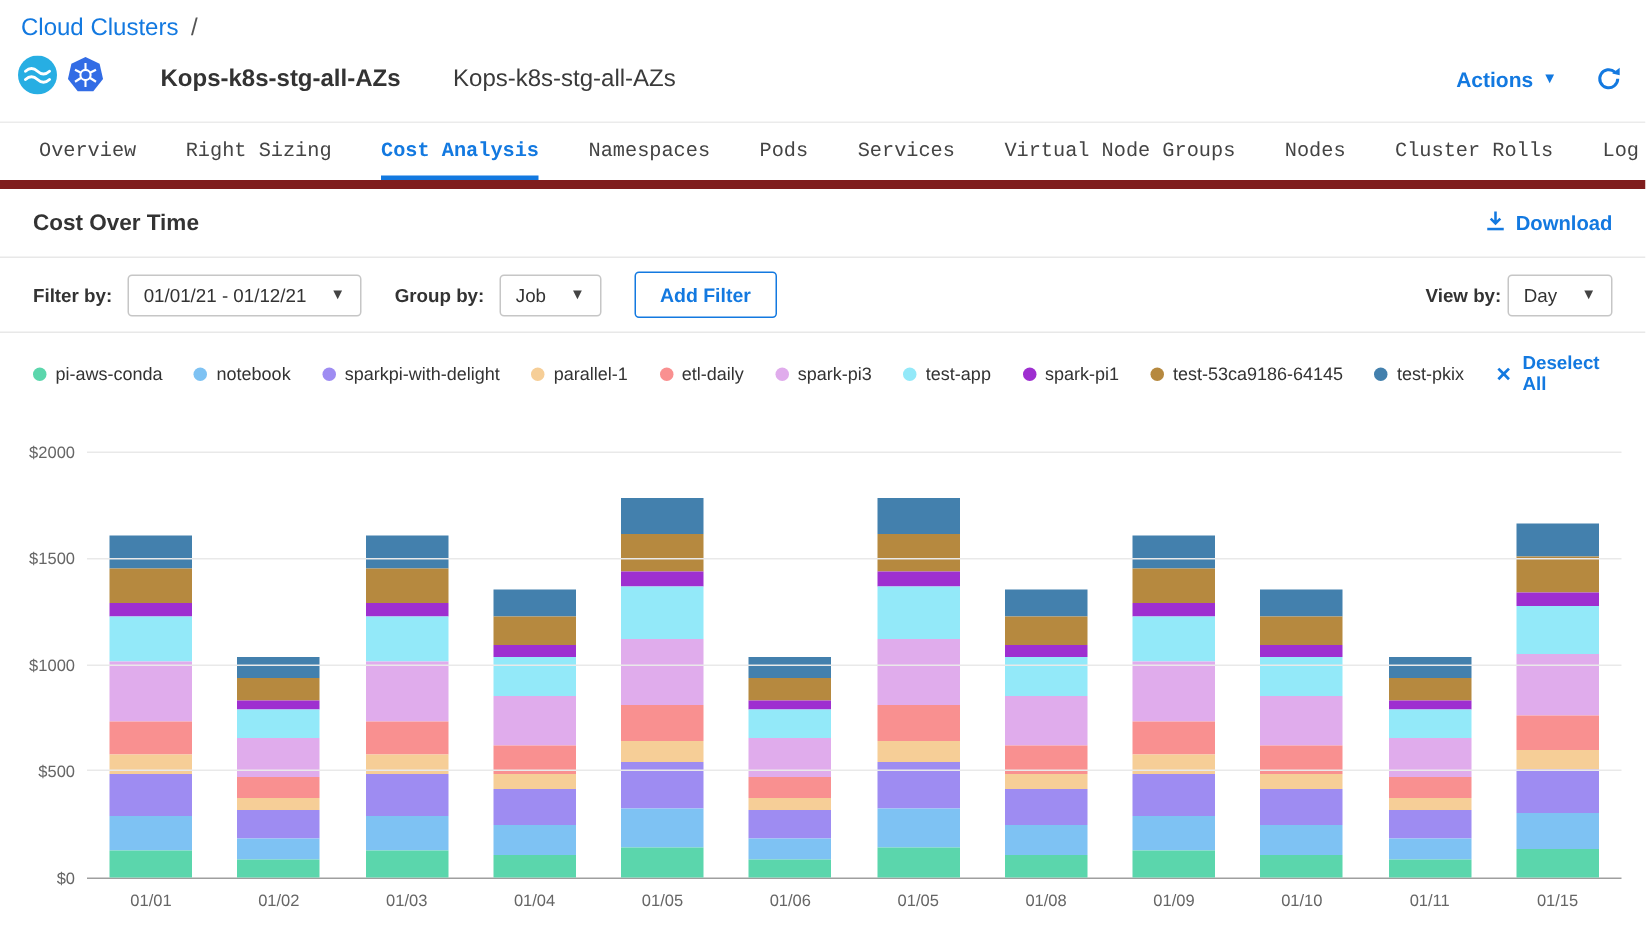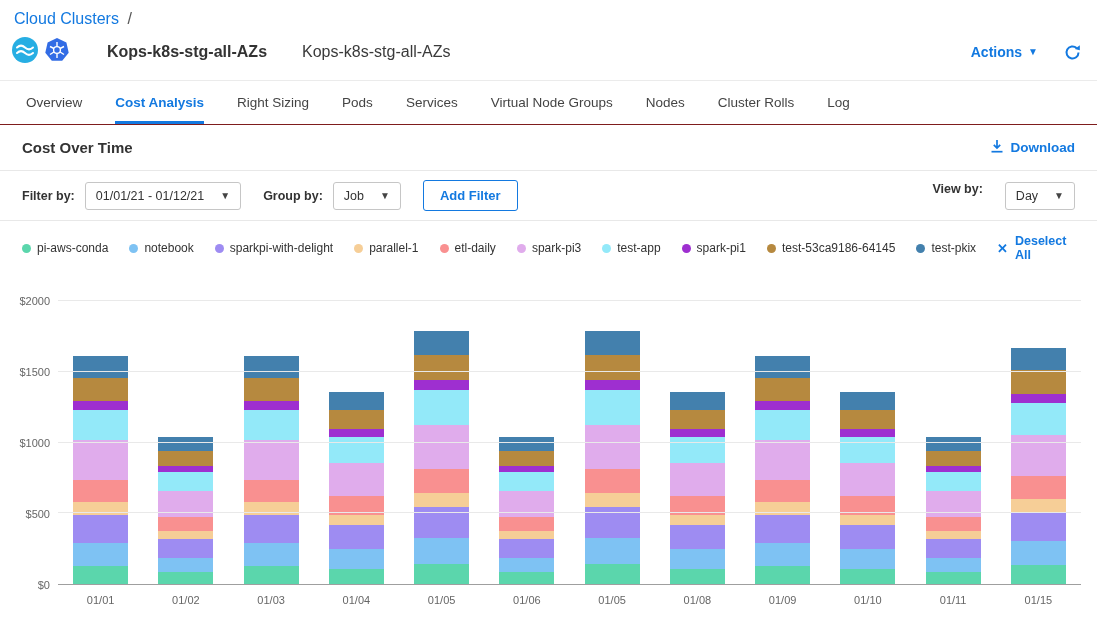--- a/index.html
+++ b/index.html
@@ -17,41 +17,41 @@
   .header-row { display:flex; align-items:center; margin-top:9px; padding-bottom:13px;gap:27px; }
   .header-icons { display:flex; align-items:center; gap:6px; margin-right:10px; }
   .page-title { font-size:16px; font-weight:bold; }
   .page-subtitle { font-size:16px; margin-left:8px; color:#3a3a3a; }
   .header-right { margin-left:auto; display:flex; align-items:center; gap:26px; }
   .actions-btn { color:#1379E0; font-size:14px; font-weight:bold; display:flex; align-items:center; gap:6px; cursor:pointer; }
   .caret { font-size:10px; line-height:1; }
   .refresh-btn { cursor:pointer; display:flex; align-items:center; }
 
   
-  .tabs { display:flex; gap:33px; padding:0 26px; border-bottom:1px solid #7f1d1d; height:44px; }
+  .tabs { display:flex; gap:33px; padding:0 26px; border-bottom:6px solid #7f1d1d; height:44px;font-family:Liberation Mono, monospace; }
   .tab { display:flex; align-items:center; font-size:13.5px; color:#444; cursor:pointer;
          border-bottom:3px solid transparent; padding-top:3px; white-space:nowrap; }
   .tab.active { color:#1379E0; border-bottom-color:#1379E0; font-weight:bold; }
 
   
   .section-header { display:flex; align-items:center; padding:0 22px; height:46px; border-bottom:1px solid #e8e8e8; }
   .section-title { font-size:15px; font-weight:bold; }
   .download-btn { margin-left:auto; color:#1379E0; font-size:13.5px; font-weight:bold;
                   display:flex; align-items:center; gap:7px; cursor:pointer; }
 
   
   .filter-bar { display:flex; align-items:center; padding:9px 22px; border-bottom:1px solid #e8e8e8; gap:10px; }
   .filter-label { font-size:12.5px; font-weight:bold; color:#333; }
   .select-box { border:1px solid #c6c6c6; border-radius:3px; background:#fff; padding:6px 10px;
                 font-size:12.5px; display:flex; align-items:center; gap:16px; cursor:pointer; color:#333; }
   .select-box .caret { color:#444; }
   .add-filter-btn { margin-left:12px; border:1px solid #1379E0; color:#1379E0; background:#fff;
                     border-radius:3px; padding:7px 16px; font-size:13px; font-weight:bold;
                     font-family:"Liberation Sans",sans-serif; cursor:pointer; }
-  .filter-right { margin-left:auto; display:flex; gap:22px; }
+  .filter-right { margin-left:auto; display:flex; align-items:center; gap:4px; }
 
   
   .legend-row { display:flex; align-items:center; padding:13px 22px 9px 22px; gap:21px; }
   .legend-item { display:flex; align-items:center; gap:6px; font-size:12px; cursor:pointer; white-space:nowrap; }
   .legend-dot { width:9px; height:9px; border-radius:50%; flex:0 0 auto; }
   .deselect-all { margin-left:auto; color:#1379E0; font-size:12.5px; font-weight:bold;
                   display:flex; align-items:center; gap:7px; cursor:pointer; }
   .close-x { font-size:13px; font-weight:bold; }
 
   
@@ -112,22 +112,23 @@
           <path d="M14.5 8.5a6 6 0 1 1-1.9-4.4" stroke="#1379E0" stroke-width="2" fill="none"></path>
           <polygon points="15.8,1.2 15.8,6.2 10.8,5 " fill="#1379E0"></polygon>
         </svg>
       </div>
     </div>
   </div>
 </div>
 
 <div class="tabs" id="tabs">
     <div class="tab">Overview</div>
+    <div class="tab">Right Sizing</div>
     <div class="tab active">Cost Analysis</div>
-    <div class="tab">Right Sizing</div>
+    <div class="tab">Namespaces</div>
     <div class="tab">Pods</div>
     <div class="tab">Services</div>
     <div class="tab">Virtual Node Groups</div>
     <div class="tab">Nodes</div>
     <div class="tab">Cluster Rolls</div>
     <div class="tab">Log</div>
   </div>
 
 <div class="section-header">
   <span class="section-title">Cost Over Time</span>

